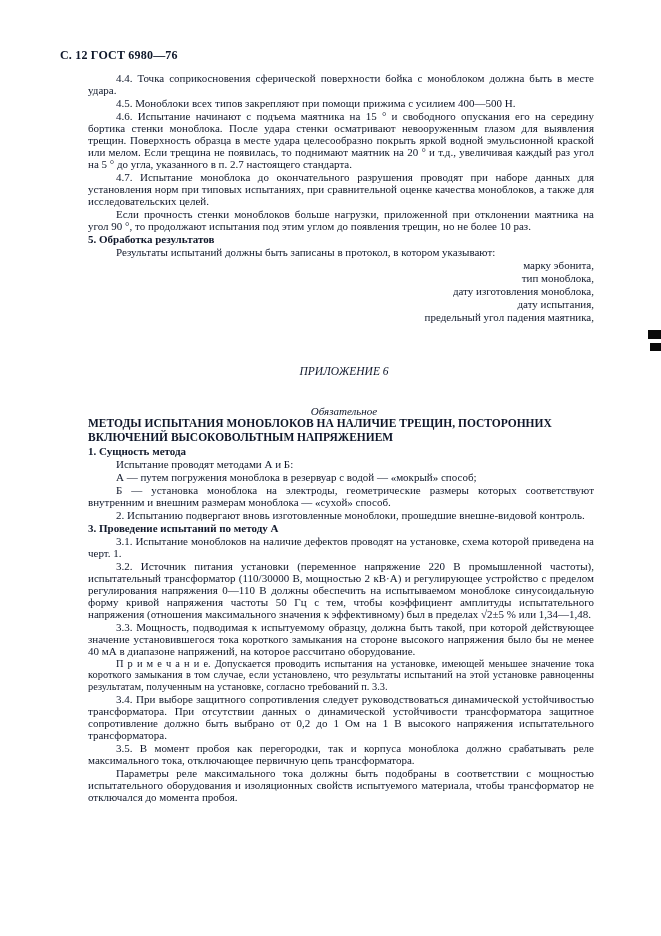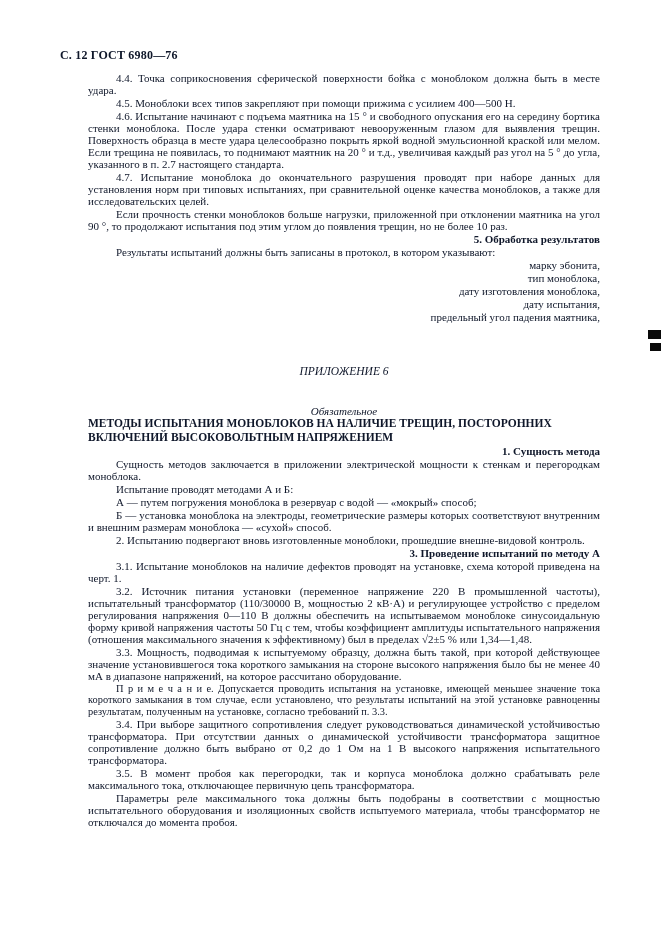--- a/index.html
+++ b/index.html
@@ -23,25 +23,25 @@
   }
   .doc-body {
     position: absolute;
     left: 88px;
     top: 72px;
     width: 512px;
     font-size: 11px;
     line-height: 1.09;
     text-align: justify;
   }
-  .doc-body p { margin: 0 0 1px 0; }
+  .doc-body p { margin: 0 6px 1px 0; }
   .ind { text-indent: 28px; }
   .item { margin-left: 28px; text-align: right; }
   .heading {
-    text-align: right;
+    text-align: left;
     font-weight: bold;
     margin: 9px 0 7px 0;
     text-indent: 0;
   }
   .annex-block { margin-top: 42px; text-align: center; font-style: italic; }
   .annex-block .annex-name { font-size: 11.5px; }
   .annex-block .annex-kind { font-size: 11px; margin-top: 28px; }
   .main-title {
     margin: 32px auto 14px auto;
     width: 500px;
@@ -84,21 +84,20 @@
     <p class="item">предельный угол падения маятника,</p>
 
     <div class="annex-block">
       <div class="annex-name">ПРИЛОЖЕНИЕ 6</div>
       <div class="annex-kind">Обязательное</div>
     </div>
 
     <p class="main-title">МЕТОДЫ ИСПЫТАНИЯ МОНОБЛОКОВ НА НАЛИЧИЕ ТРЕЩИН, ПОСТОРОННИХ ВКЛЮЧЕНИЙ ВЫСОКОВОЛЬТНЫМ НАПРЯЖЕНИЕМ</p>
 
     <p class="heading">1. Сущность метода</p>
-    <p class="ind">Сущность методов заключается в приложении электрической мощности к стенкам и перегородкам моноблока.</p>
     <p class="ind">Испытание проводят методами А и Б:</p>
     <p class="ind">А — путем погружения моноблока в резервуар с водой — «мокрый» способ;</p>
     <p class="ind">Б — установка моноблока на электроды, геометрические размеры которых соответствуют внутренним и внешним размерам моноблока — «сухой» способ.</p>
     <p class="ind">2. Испытанию подвергают вновь изготовленные моноблоки, прошедшие внешне-видовой контроль.</p>
 
     <p class="heading">3. Проведение испытаний по методу А</p>
     <p class="ind">3.1. Испытание моноблоков на наличие дефектов проводят на установке, схема которой приведена на черт. 1.</p>
     <p class="ind">3.2. Источник питания установки (переменное напряжение 220 В промышленной частоты), испытательный трансформатор (110/30000 В, мощностью 2 кВ·А) и регулирующее устройство с пределом регулирования напряжения 0—110 В должны обеспечить на испытываемом моноблоке синусоидальную форму кривой напряжения частоты 50 Гц с тем, чтобы коэффициент амплитуды испытательного напряжения (отношения максимального значения к эффективному) был в пределах √2±5 % или 1,34—1,48.</p>
     <p class="ind">3.3. Мощность, подводимая к испытуемому образцу, должна быть такой, при которой действующее значение установившегося тока короткого замыкания на стороне высокого напряжения было бы не менее 40 мА в диапазоне напряжений, на которое рассчитано оборудование.</p>
     <p class="ind note">П р и м е ч а н и е. Допускается проводить испытания на установке, имеющей меньшее значение тока короткого замыкания в том случае, если установлено, что результаты испытаний на этой установке равноценны результатам, полученным на установке, согласно требований п. 3.3.</p>

